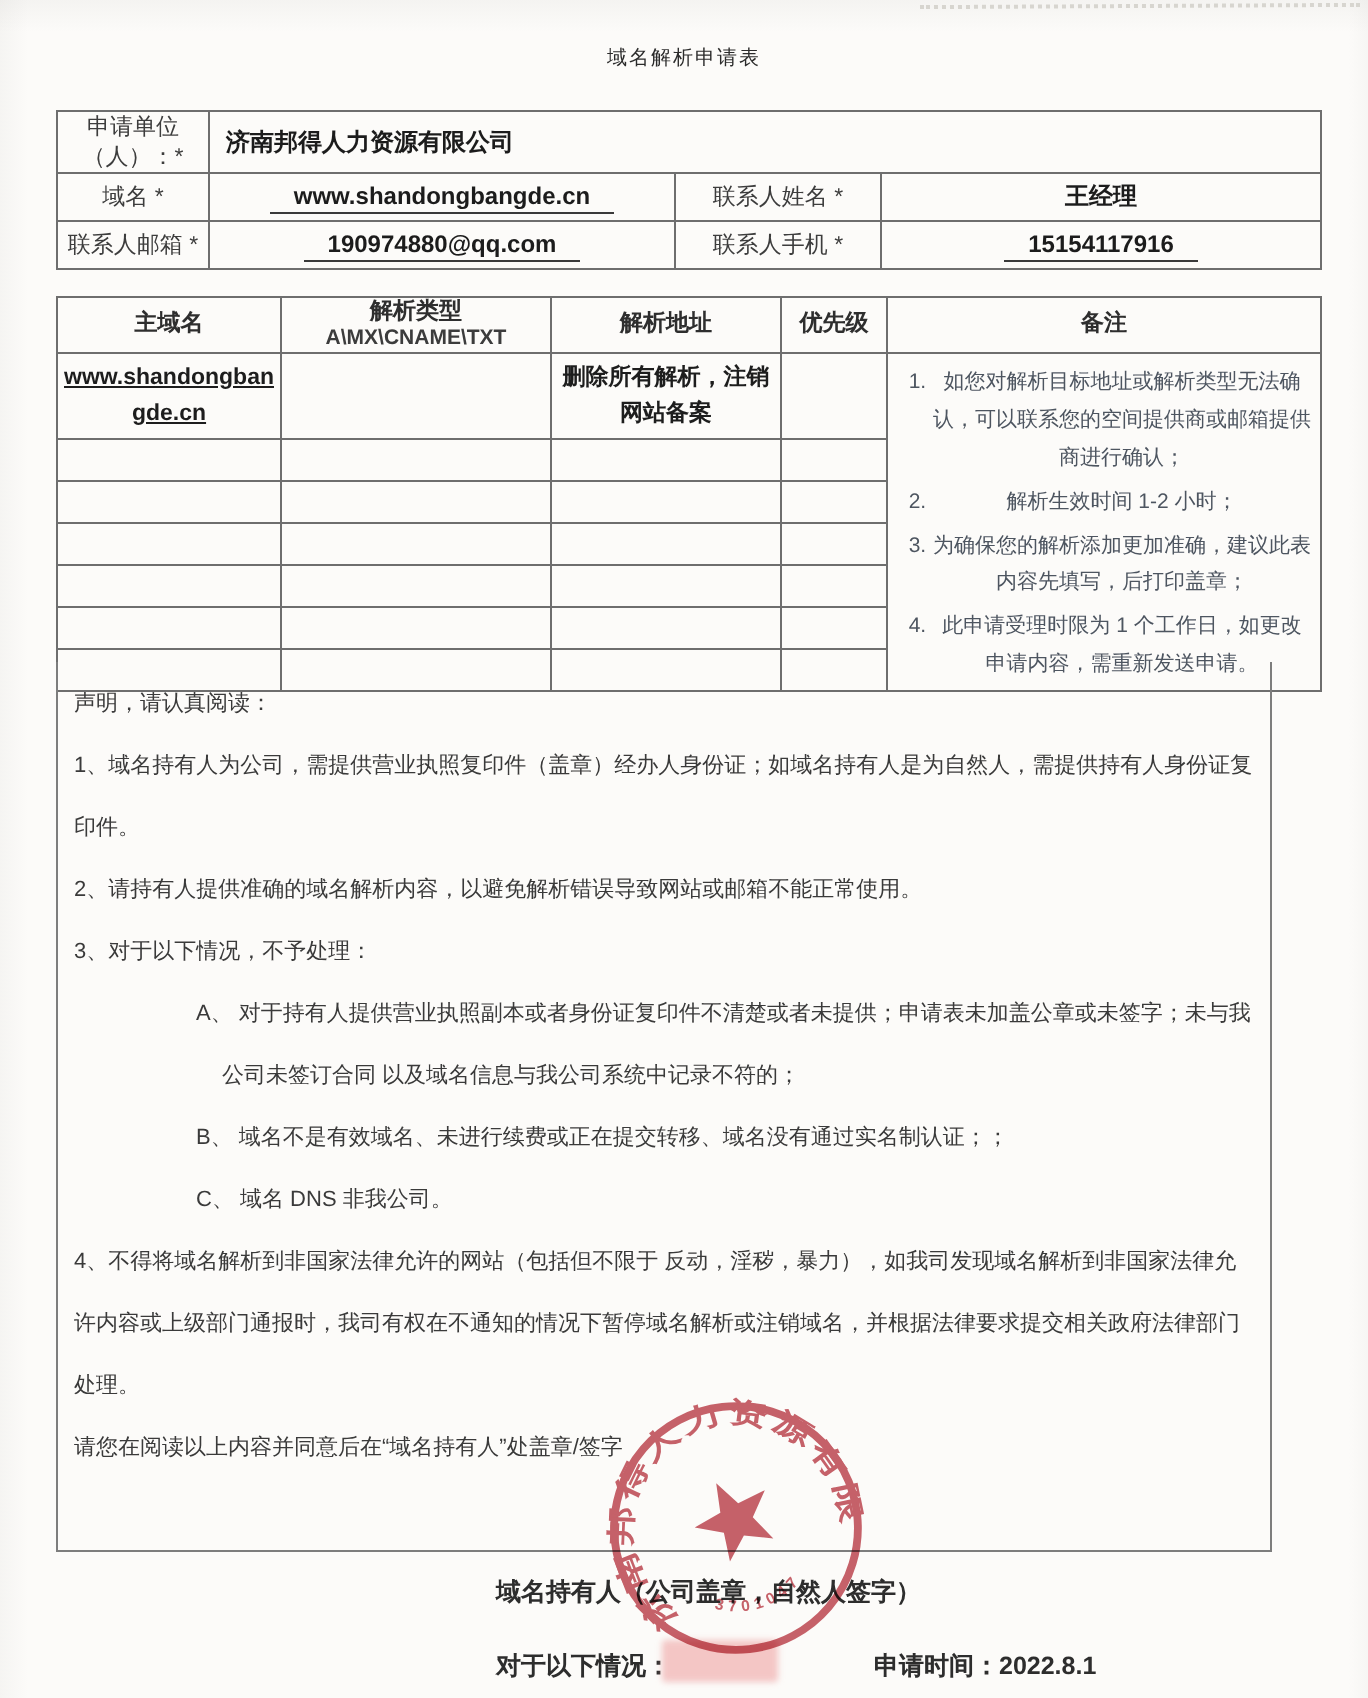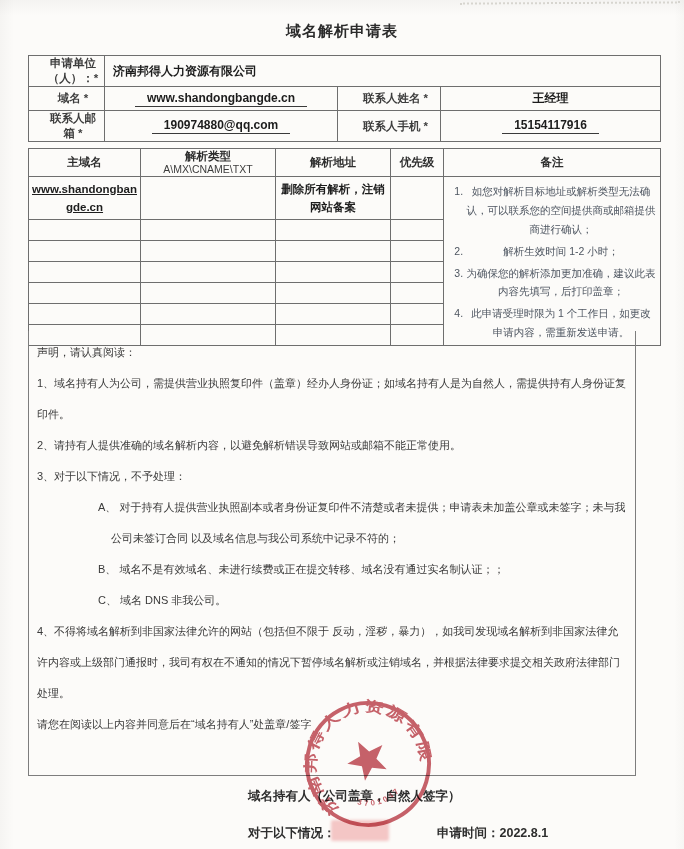--- a/index.html
+++ b/index.html
@@ -9,36 +9,36 @@
       linear-gradient(180deg, rgba(120,120,115,.06), rgba(0,0,0,0) 16px),
       linear-gradient(90deg, rgba(120,120,115,.05), rgba(0,0,0,0) 14px),
       linear-gradient(270deg, rgba(120,120,115,.04), rgba(0,0,0,0) 10px),
       #fcfbf9;
     font-family:"Liberation Sans","DejaVu Sans",sans-serif;
     color:#333;overflow:hidden;
   }
   .scan-smudge{position:absolute;left:460px;top:2px;width:220px;height:4px;
     border-top:2px dotted #d4d2cc;opacity:.9;transform:rotate(-.3deg);}
   .title{position:absolute;left:0;top:22px;width:100%;text-align:center;
-    font-size:15px;font-weight:bold;color:#2b2b2b;letter-spacing:1px;}
+    font-size:10px;font-weight:normal;color:#2b2b2b;letter-spacing:1px;}
   table{border-collapse:collapse;table-layout:fixed;}
   td{border:1px solid #6e6e6e;font-size:12px;padding:0 3px;vertical-align:middle;
      overflow:hidden;}
   .info-table{position:absolute;left:28px;top:55px;width:632px;}
   .info-table td{text-align:center;height:23px;}
-  .lab{font-weight:700;color:#3d3d3d;font-size:11.5px;padding-left:16px;}
+  .lab{font-weight:400;color:#3d3d3d;font-size:11.5px;}
   .val{font-weight:bold;color:#1c1c1c;}
   .left-val{text-align:left !important;padding-left:8px !important;}
   .u{display:inline-block;border-bottom:1px solid #3a3a3a;padding:0 12px 1px;}
   .needs{height:21px !important;font-weight:bold;color:#2e2e2e;letter-spacing:5px;
     font-size:12px;}
   .req-table{position:absolute;left:28px;top:148px;width:632px;padding-left:44px;}
   .req-table td{text-align:center;}
   .hdr{font-weight:bold;color:#2e2e2e;font-size:11.5px;height:27px;line-height:1.15;}
-  .hdr .sub{font-weight:normal;color:#3c3c3c;font-size:10.5px;}
+  .hdr .sub{font-weight:bold;color:#3c3c3c;font-size:10.5px;}
   .row-main{height:39px;}
   .row-main td{font-weight:bold;color:#1d1d1d;font-size:11.5px;line-height:1.6;}
   .row-empty{height:19px;}
   .dom{ text-decoration:underline; word-break:break-all;}
   .notes-cell{vertical-align:top !important;text-align:left !important;
     padding:5px 4px 0 2px !important;}
   .notes-cell ol{margin:0;padding-left:20px;font-size:10.5px;color:#4d5560;
     font-weight:normal;}
   .notes-cell li{line-height:1.8;margin-bottom:3px;text-align:center;}
   .stmt{position:absolute;left:28px;top:331px;width:608px;height:445px;

